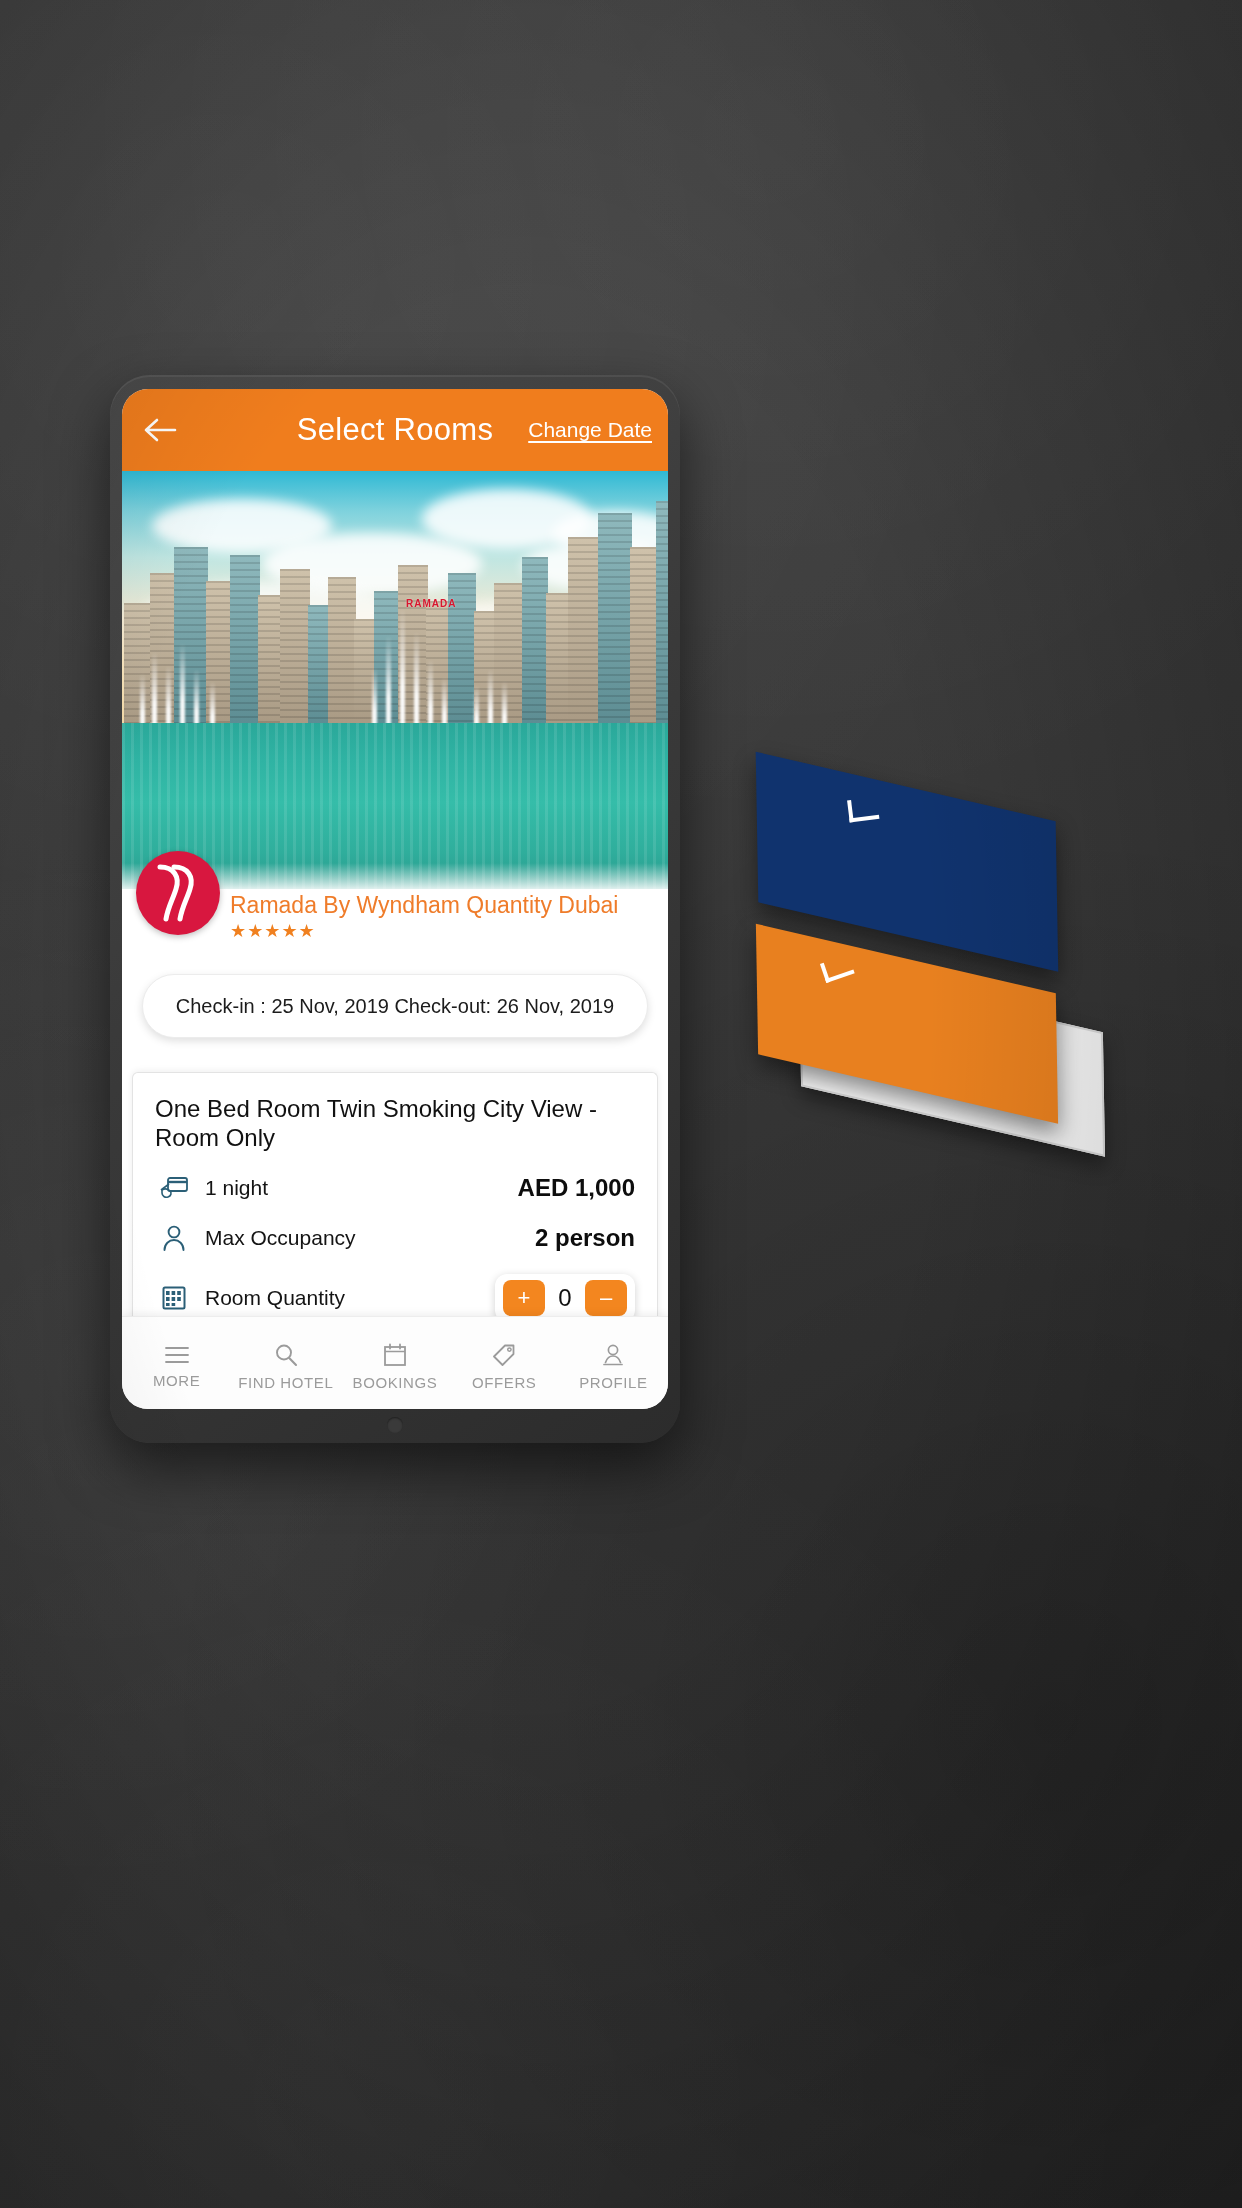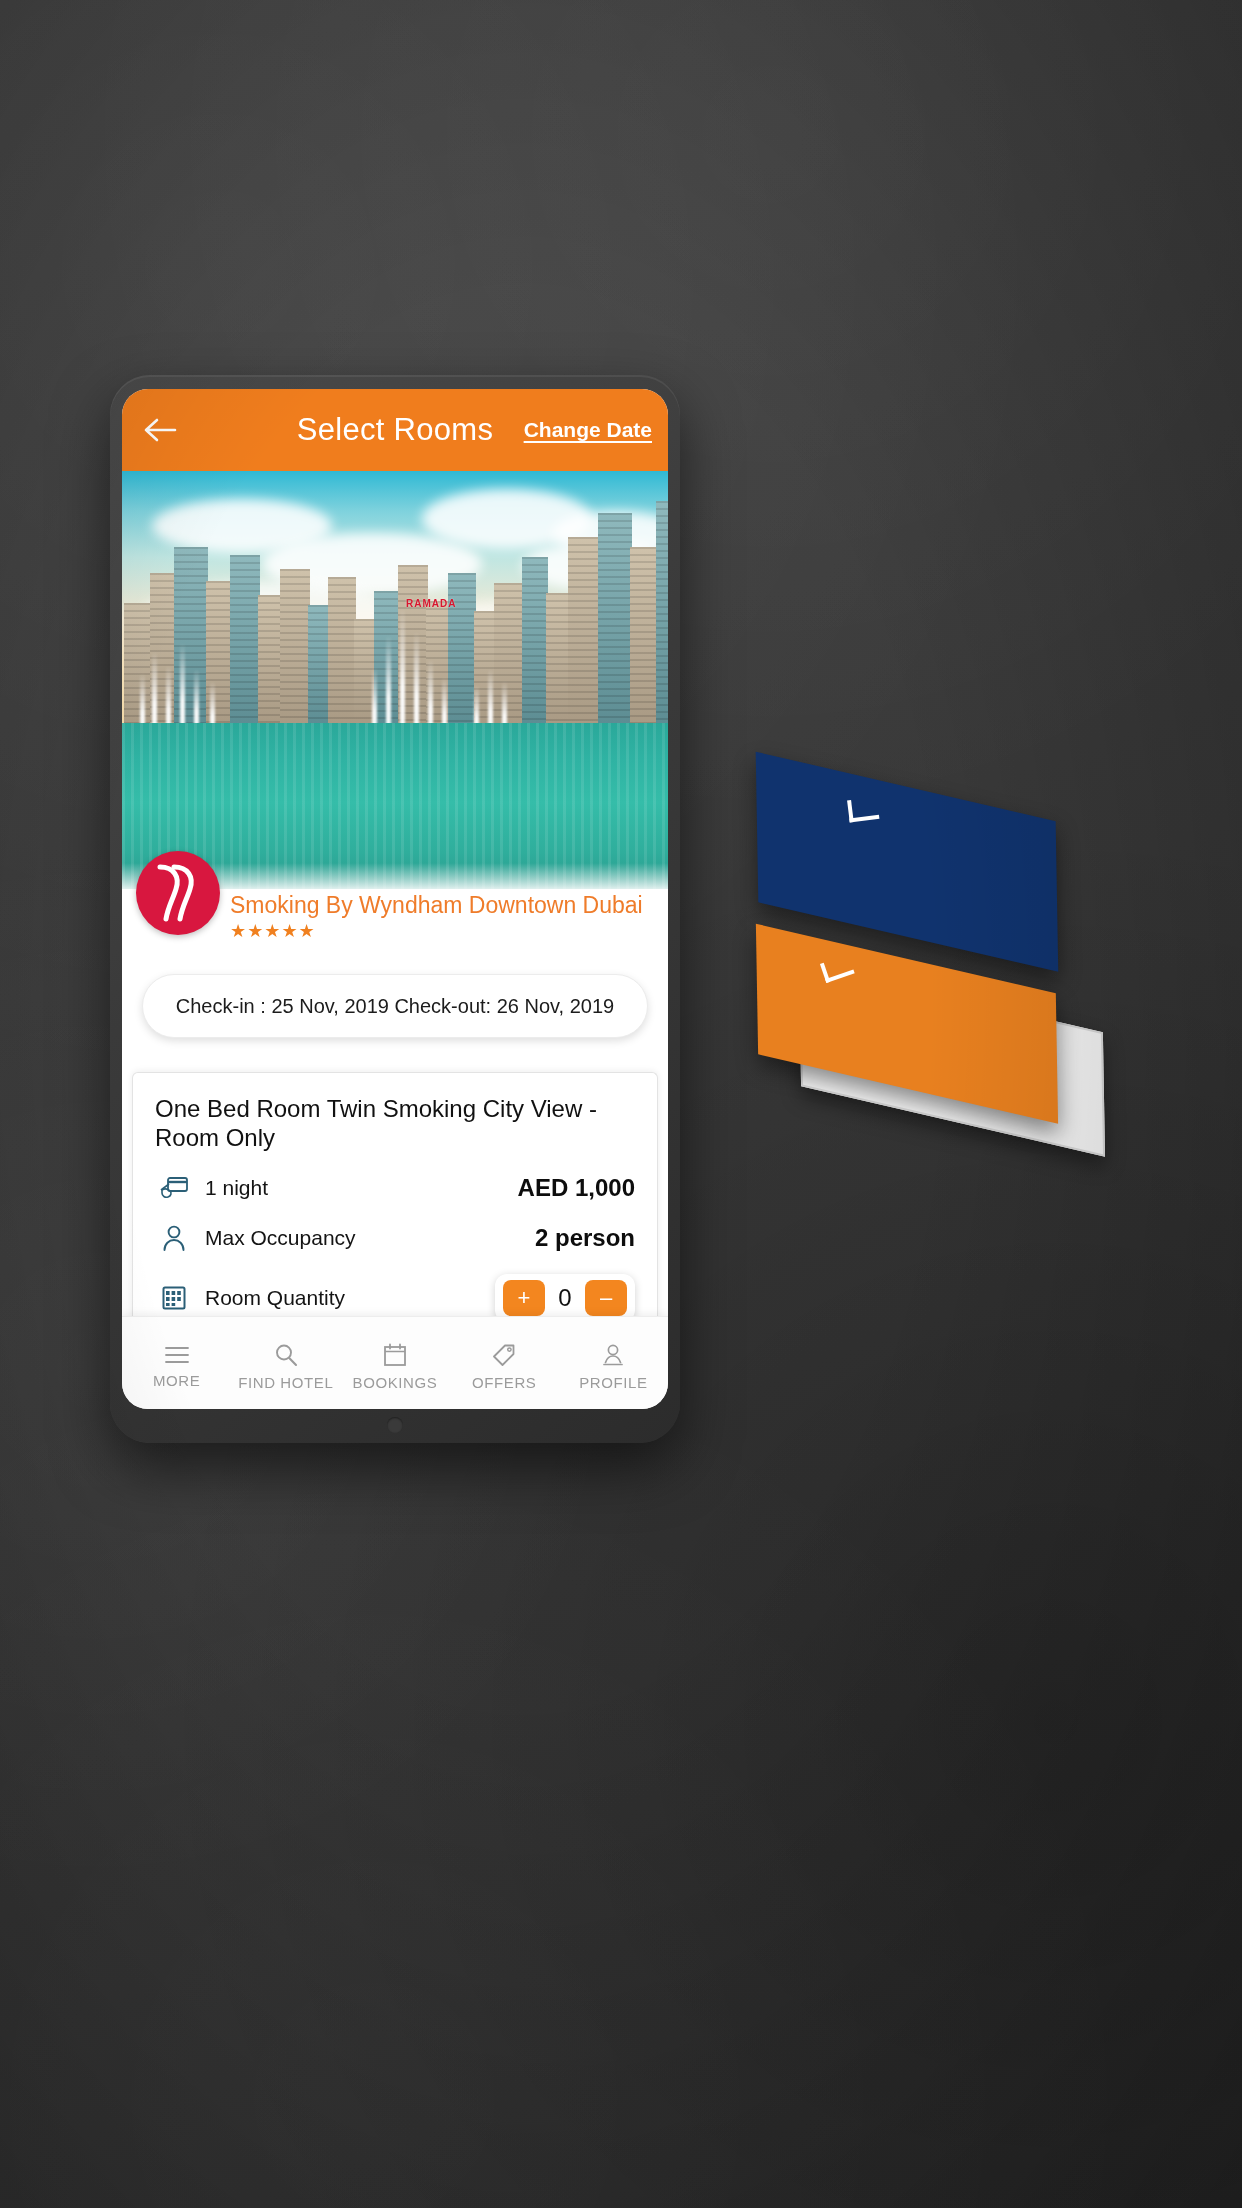--- a/index.html
+++ b/index.html
@@ -86,21 +86,21 @@
     cursor:pointer;flex:0 0 auto;
   }
   #app-header .title{
     position:absolute;left:0;right:0;text-align:center;
     color:#fff;font-size:31px;font-weight:400;letter-spacing:.3px;
     pointer-events:none;
   }
   #change-date{
     margin-left:auto;color:#fff;font-size:21px;
     text-decoration:underline;text-underline-offset:4px;cursor:pointer;
-    position:relative;z-index:2;font-weight:bold;
+    position:relative;z-index:2;
   }
 
   
   #hero{
     position:relative;height:418px;overflow:hidden;
     background:
       
       linear-gradient(180deg, rgba(0,0,0,0) 0%, rgba(0,0,0,0) 100%);
   }
   #hero-sky{
@@ -293,21 +293,21 @@
     </div>
 
     <div id="hotel-row">
       <div id="hotel-logo">
         <svg width="56" height="60" viewBox="0 0 56 60">
           <path d="M10 4 C24 4, 30 14, 26 26 C23 36, 18 44, 16 56" stroke="#fff" stroke-width="5" fill="none" stroke-linecap="round"></path>
           <path d="M24 4 C38 4, 44 14, 40 26 C37 36, 32 44, 30 56" stroke="#fff" stroke-width="5" fill="none" stroke-linecap="round"></path>
         </svg>
       </div>
       <div id="hotel-meta">
-        <div id="hotel-name">Smoking By Wyndham Downtown Dubai</div>
+        <div id="hotel-name">Ramada By Wyndham Quantity Dubai</div>
         <div id="hotel-stars">★★★★★</div>
       </div>
     </div>
 
     <div id="date-pill-wrap">
       <div id="date-pill">Check-in : 25 Nov, 2019 Check-out: 26 Nov, 2019</div>
     </div>
 
     <div id="room-card">
       <div id="room-title">One Bed Room Twin Smoking City View - Room Only</div>

